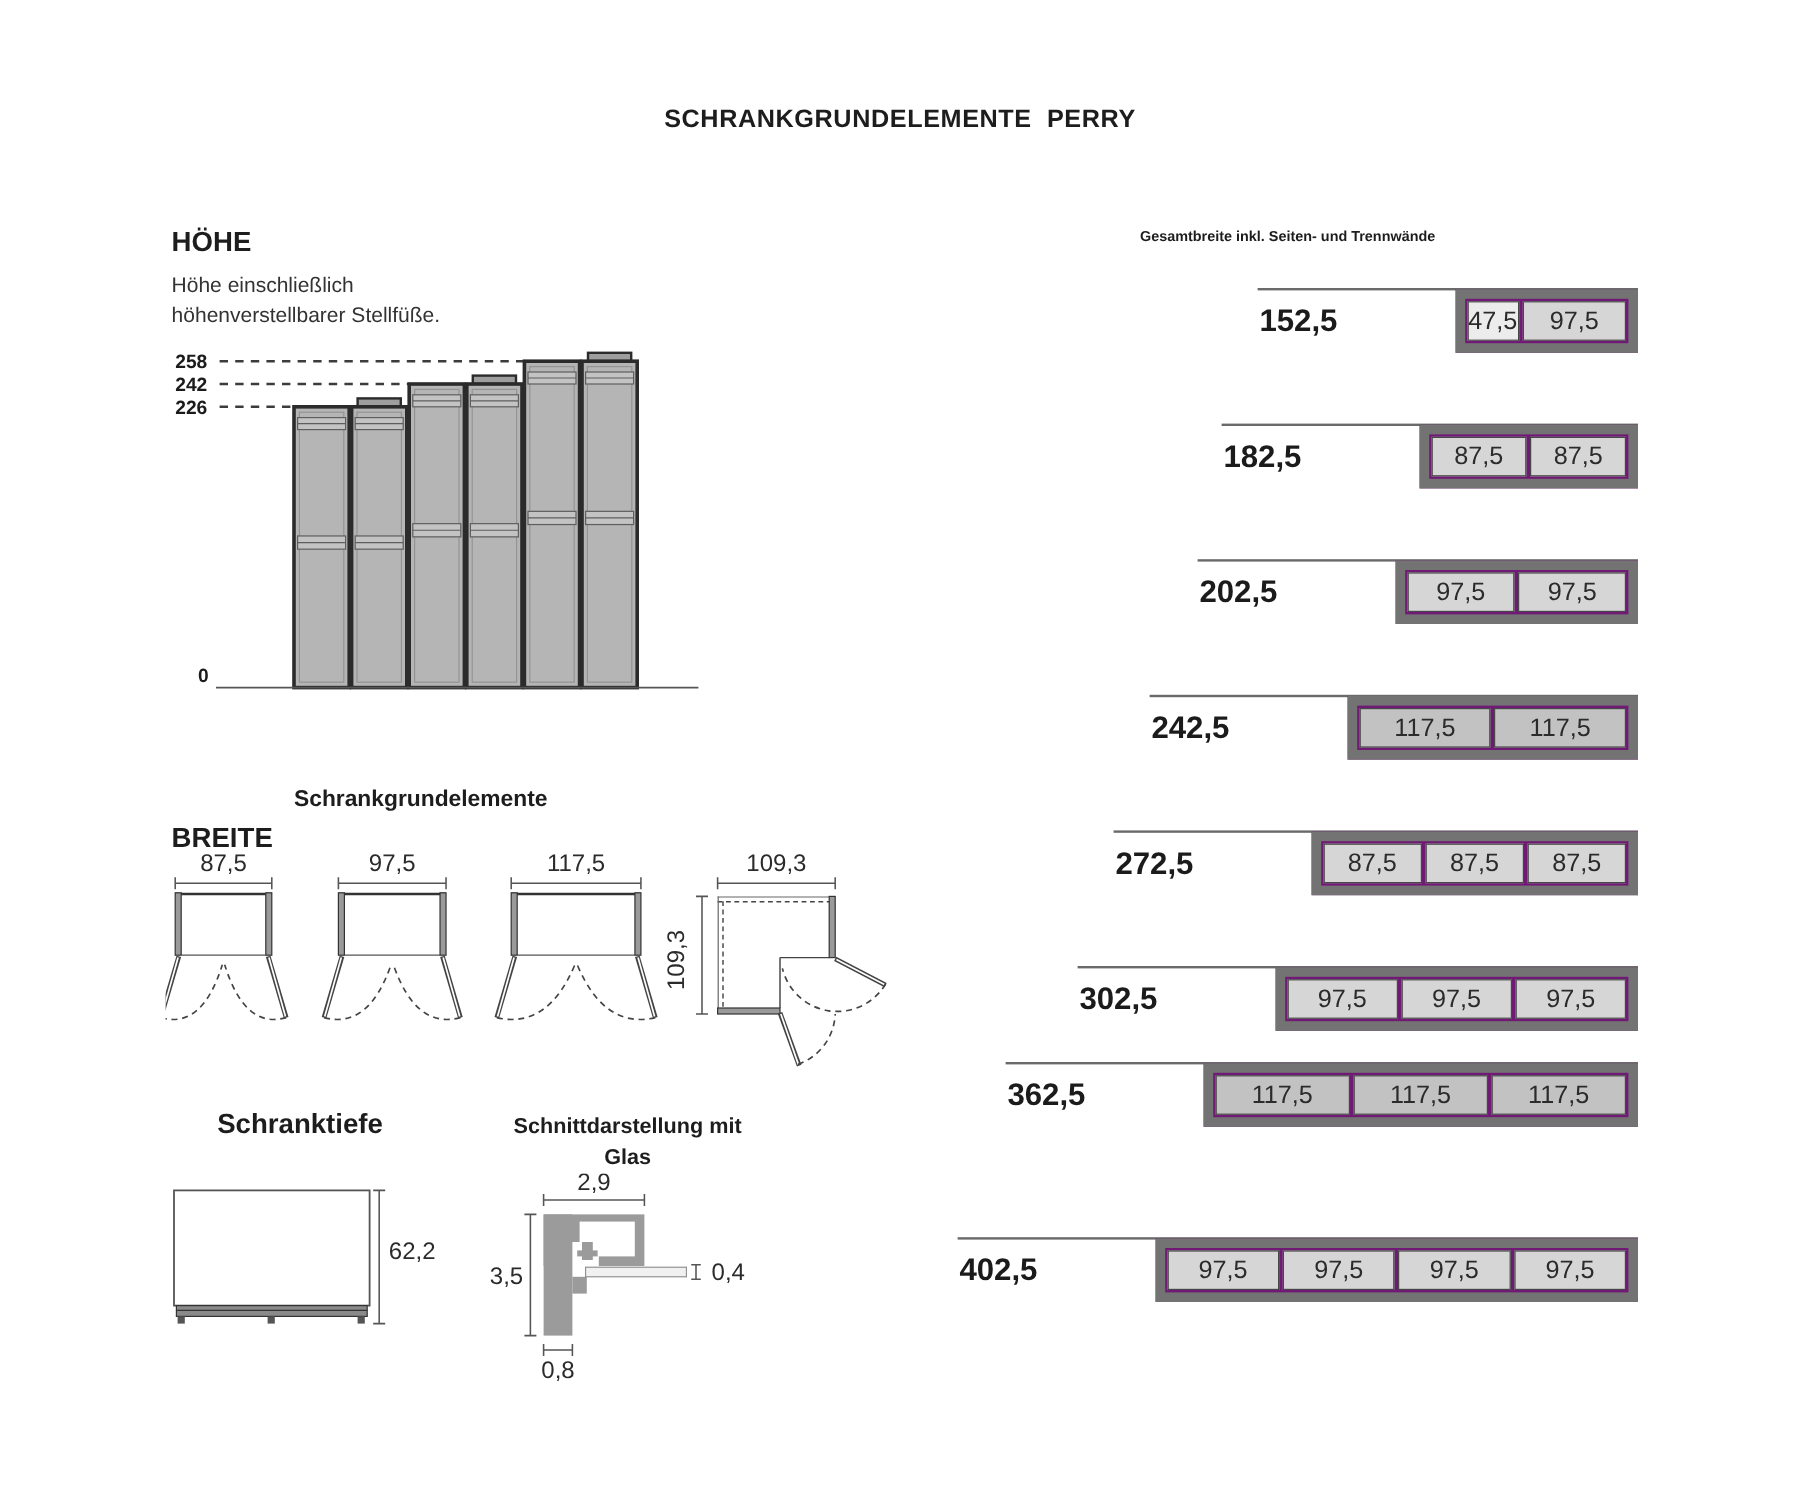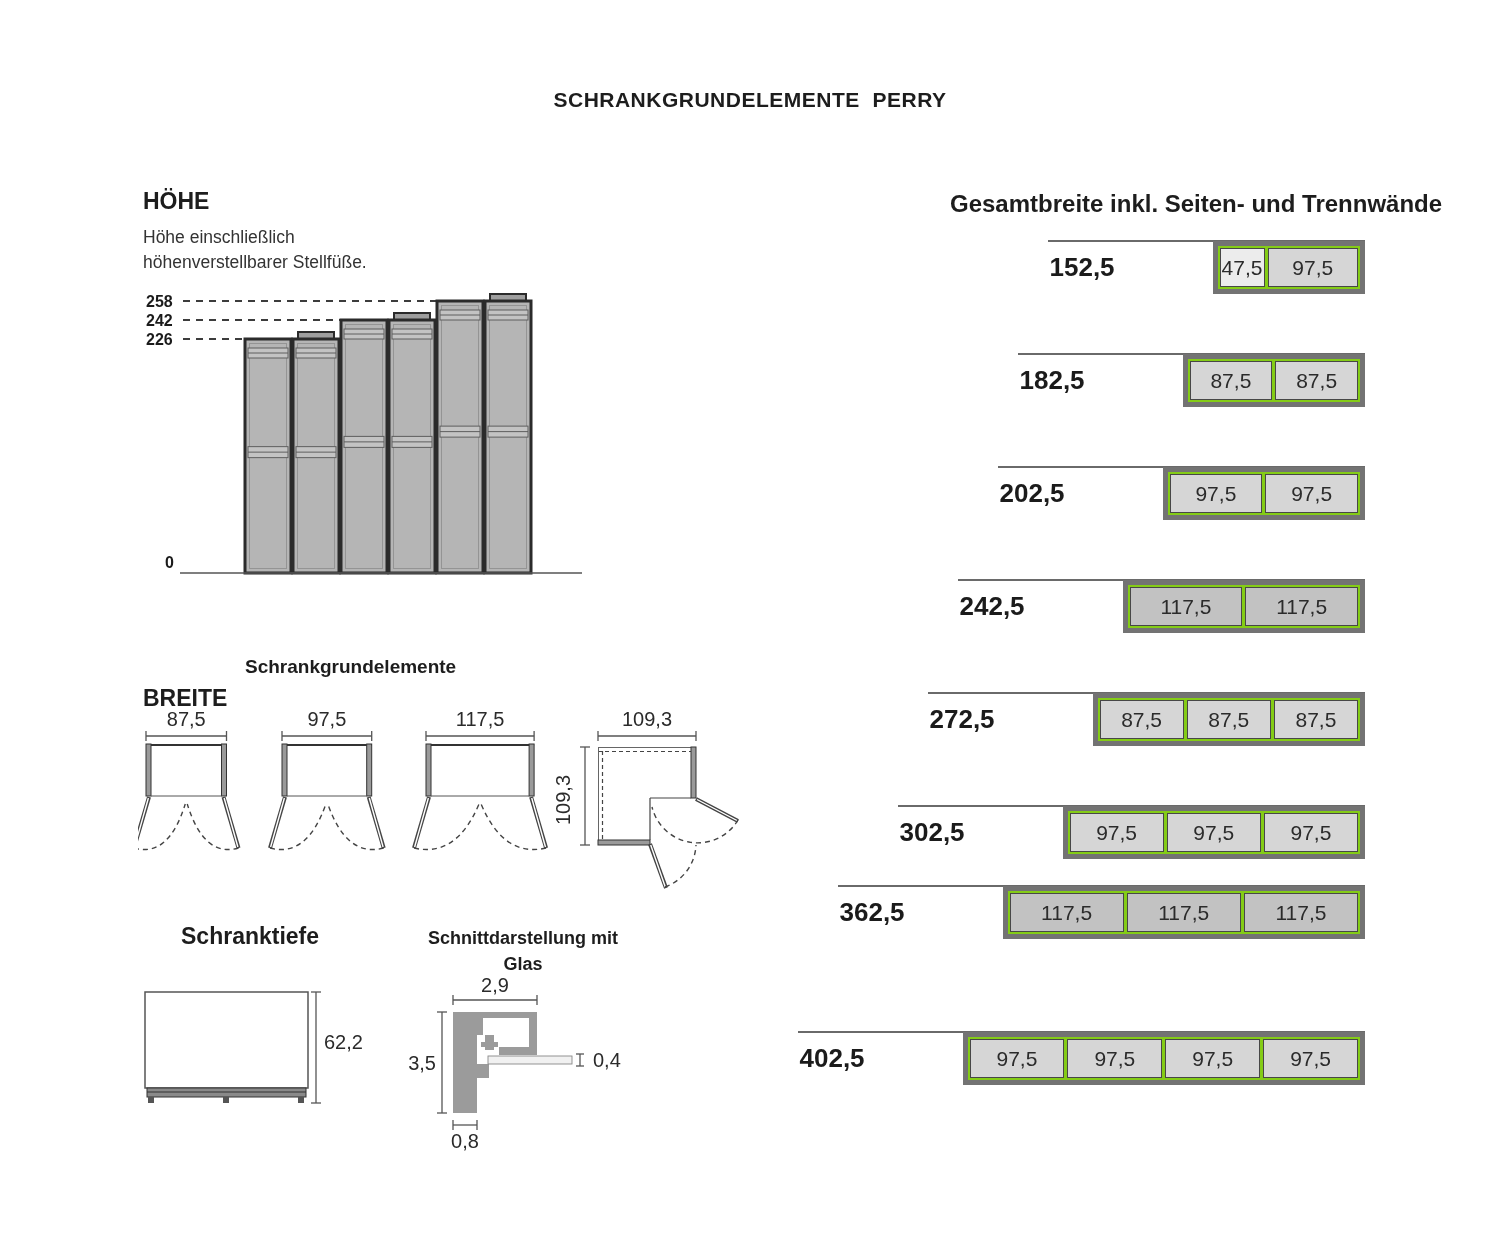--- a/index.html
+++ b/index.html
@@ -10,28 +10,28 @@
     color:#1d1d1d;
   }
   .abs{position:absolute;}
   .page-title{
     left:0;right:0;top:88px;text-align:center;
     font-size:21px;font-weight:bold;letter-spacing:.5px;white-space:pre;
   }
   .sec-heading{font-size:23px;font-weight:bold;}
   .sub-heading{font-size:19px;font-weight:bold;}
   .desc{font-size:17.5px;color:#333;line-height:25px;}
-  .gb-heading{left:950px;top:190px;font-size:24px;font-weight:bold;}
+  .gb-heading{left:950px;top:190px;font-size:12px;font-weight:bold;}
   
   .gb-row{position:absolute;right:135px;height:62px;}
   .gb-line{position:absolute;top:0;left:0;right:0;border-top:2px solid #6a6a6a;}
   .gb-label{position:absolute;left:2px;top:12px;font-weight:bold;font-size:26px;color:#1b1b1b;}
   .gb-group{
     position:absolute;right:0;top:1px;height:53px;box-sizing:border-box;
-    border:5px solid #737373;background:#84cc16;display:flex;gap:3px;padding:2px;
+    border:8px solid #737373;background:#701a75;display:flex;gap:3px;padding:2px;
   }
   .gb-seg{
     box-sizing:border-box;border:1.5px solid #474747;
     display:flex;align-items:center;justify-content:center;
     font-size:21px;color:#2b2b2b;
   }
   svg text{font-family:"Liberation Sans","DejaVu Sans",sans-serif;}
   .dim-txt{font-size:20px;fill:#2b2b2b;}
   .axis-txt{font-size:16px;font-weight:bold;fill:#1b1b1b;}
 </style>

